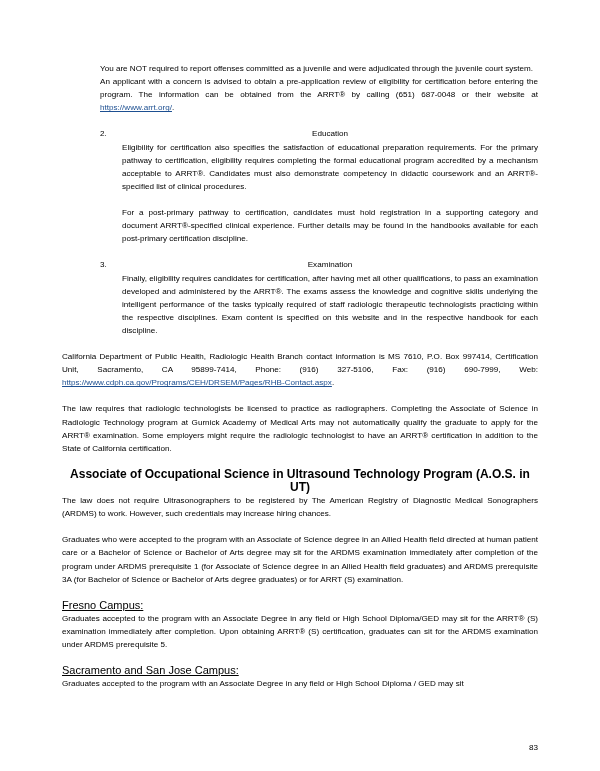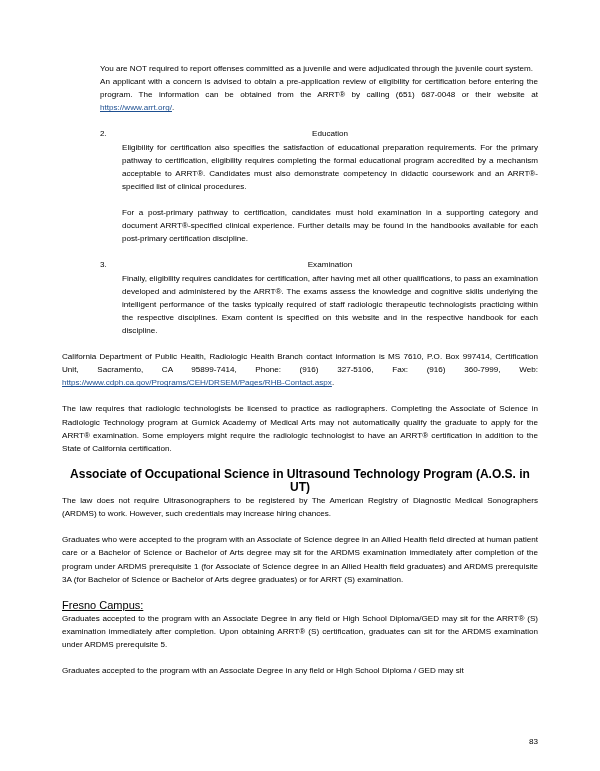--- a/index.html
+++ b/index.html
@@ -70,21 +70,21 @@
   }
   .subheading {
     text-decoration: underline;
     font-size: 11px;
     line-height: 13.1px;
     text-align: left;
   }
   .page-number {
     position: absolute;
     right: 62px;
-    bottom: 23px;
+    bottom: 17px;
     font-size: 8.1px;
     line-height: 12px;
     text-align: left;
   }
 </style>
 </head>
 <body>
 
 <div class="page">
 
@@ -94,37 +94,37 @@
   </div>
 
   <div class="gap"></div>
 
   <div class="list-item">
     <div class="list-num">2.</div>
     <div class="list-body">
       <p class="list-title">Education</p>
       <p>Eligibility for certification also specifies the satisfaction of educational preparation requirements. For the primary pathway to certification, eligibility requires completing the formal educational program accredited by a mechanism acceptable to ARRT®. Candidates must also demonstrate competency in didactic coursework and an ARRT®-specified list of clinical procedures.</p>
       <div class="gap-sm"></div>
-      <p>For a post-primary pathway to certification, candidates must hold examination in a supporting category and document ARRT®-specified clinical experience. Further details may be found in the handbooks available for each post-primary certification discipline.</p>
+      <p>For a post-primary pathway to certification, candidates must hold registration in a supporting category and document ARRT®-specified clinical experience. Further details may be found in the handbooks available for each post-primary certification discipline.</p>
     </div>
   </div>
 
   <div class="gap"></div>
 
   <div class="list-item">
     <div class="list-num">3.</div>
     <div class="list-body">
       <p class="list-title">Examination</p>
       <p>Finally, eligibility requires candidates for certification, after having met all other qualifications, to pass an examination developed and administered by the ARRT®. The exams assess the knowledge and cognitive skills underlying the intelligent performance of the tasks typically required of staff radiologic therapeutic technologists practicing within the respective disciplines. Exam content is specified on this website and in the respective handbook for each discipline.</p>
     </div>
   </div>
 
   <div class="gap"></div>
 
-  <p class="body-text"><span>California Department of Public Health, Radiologic Health Branch contact information is MS 7610, P.O. Box 997414, Certification Unit, Sacramento, CA 95899-7414, Phone: (916) 327-5106, Fax: (916) 360-7999, Web: </span><a class="link" href="#">https://www.cdph.ca.gov/Programs/CEH/DRSEM/Pages/RHB-Contact.aspx</a><span>.</span></p>
+  <p class="body-text"><span>California Department of Public Health, Radiologic Health Branch contact information is MS 7610, P.O. Box 997414, Certification Unit, Sacramento, CA 95899-7414, Phone: (916) 327-5106, Fax: (916) 690-7999, Web: </span><a class="link" href="#">https://www.cdph.ca.gov/Programs/CEH/DRSEM/Pages/RHB-Contact.aspx</a><span>.</span></p>
 
   <div class="gap"></div>
 
   <p class="body-text">The law requires that radiologic technologists be licensed to practice as radiographers. Completing the Associate of Science in Radiologic Technology program at Gurnick Academy of Medical Arts may not automatically qualify the graduate to apply for the ARRT® examination. Some employers might require the radiologic technologist to have an ARRT® certification in addition to the State of California certification.</p>
 
   <div class="gap"></div>
 
   <p class="heading">Associate of Occupational Science in Ultrasound Technology Program (A.O.S. in UT)</p>
   <p class="body-text">The law does not require Ultrasonographers to be registered by The American Registry of Diagnostic Medical Sonographers (ARDMS) to work. However, such credentials may increase hiring chances.</p>
 
@@ -132,17 +132,18 @@
 
   <p class="body-text">Graduates who were accepted to the program with an Associate of Science degree in an Allied Health field directed at human patient care or a Bachelor of Science or Bachelor of Arts degree may sit for the ARDMS examination immediately after completion of the program under ARDMS prerequisite 1 (for Associate of Science degree in an Allied Health field graduates) and ARDMS prerequisite 3A (for Bachelor of Science or Bachelor of Arts degree graduates) or for ARRT (S) examination.</p>
 
   <div class="gap"></div>
 
   <p class="subheading">Fresno Campus:</p>
   <p class="body-text">Graduates accepted to the program with an Associate Degree in any field or High School Diploma/GED may sit for the ARRT® (S) examination immediately after completion. Upon obtaining ARRT® (S) certification, graduates can sit for the ARDMS examination under ARDMS prerequisite 5.</p>
 
   <div class="gap"></div>
 
+  <p class="subheading">Sacramento and San Jose Campus:</p>
   <p class="body-text">Graduates accepted to the program with an Associate Degree in any field or High School Diploma / GED may sit</p>
 
 </div>
 
 <div class="page-number">83</div>
 
 </body></html>

